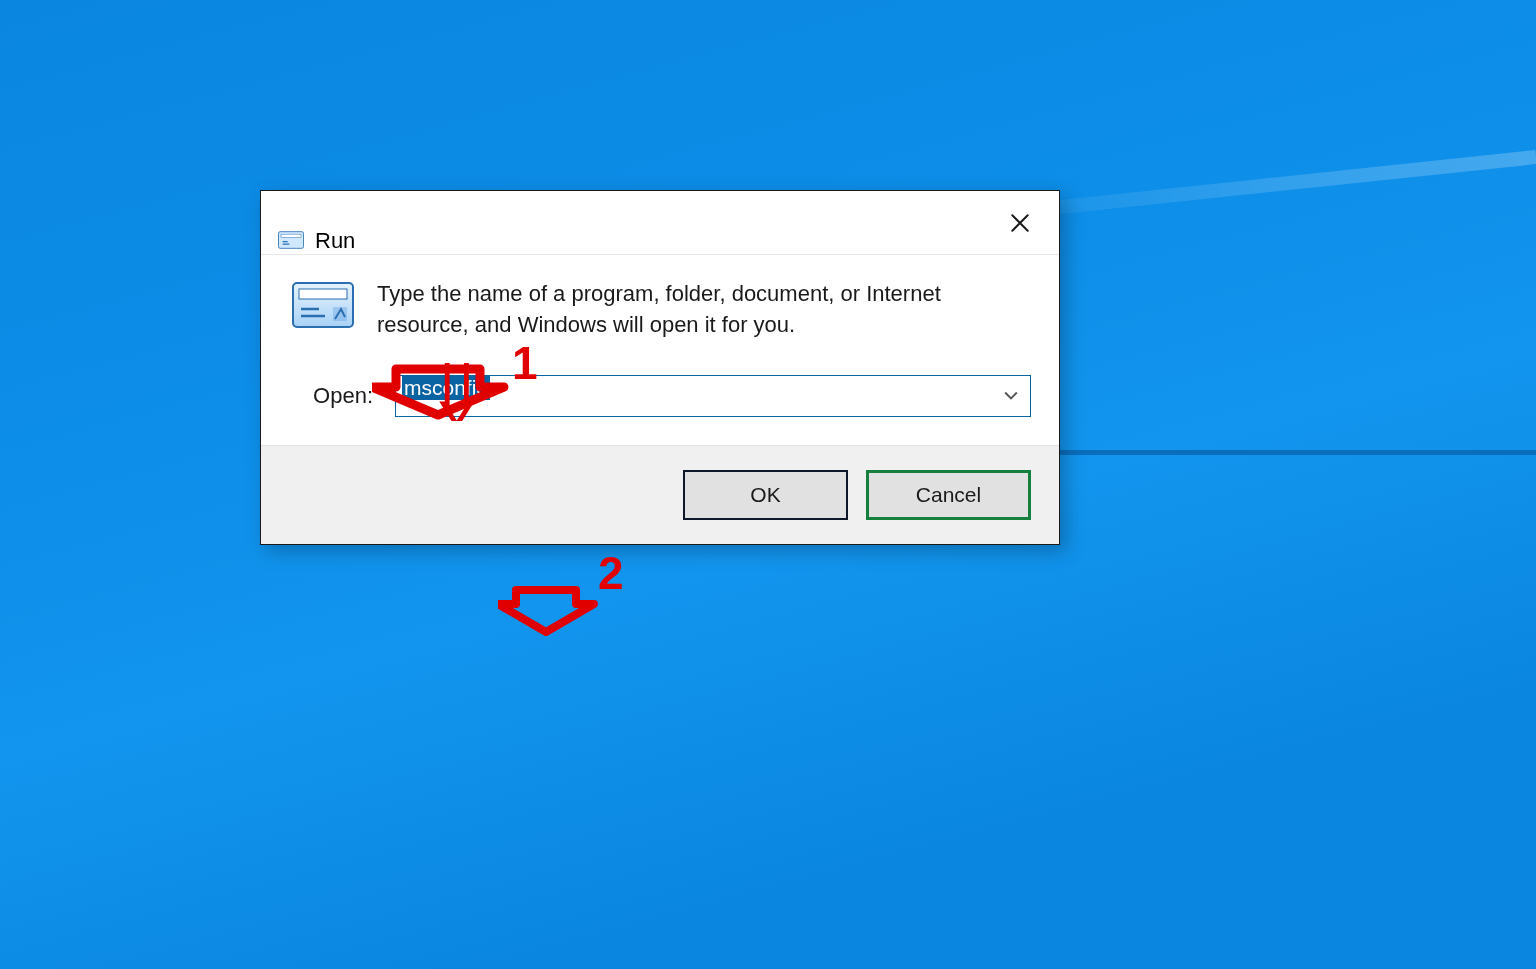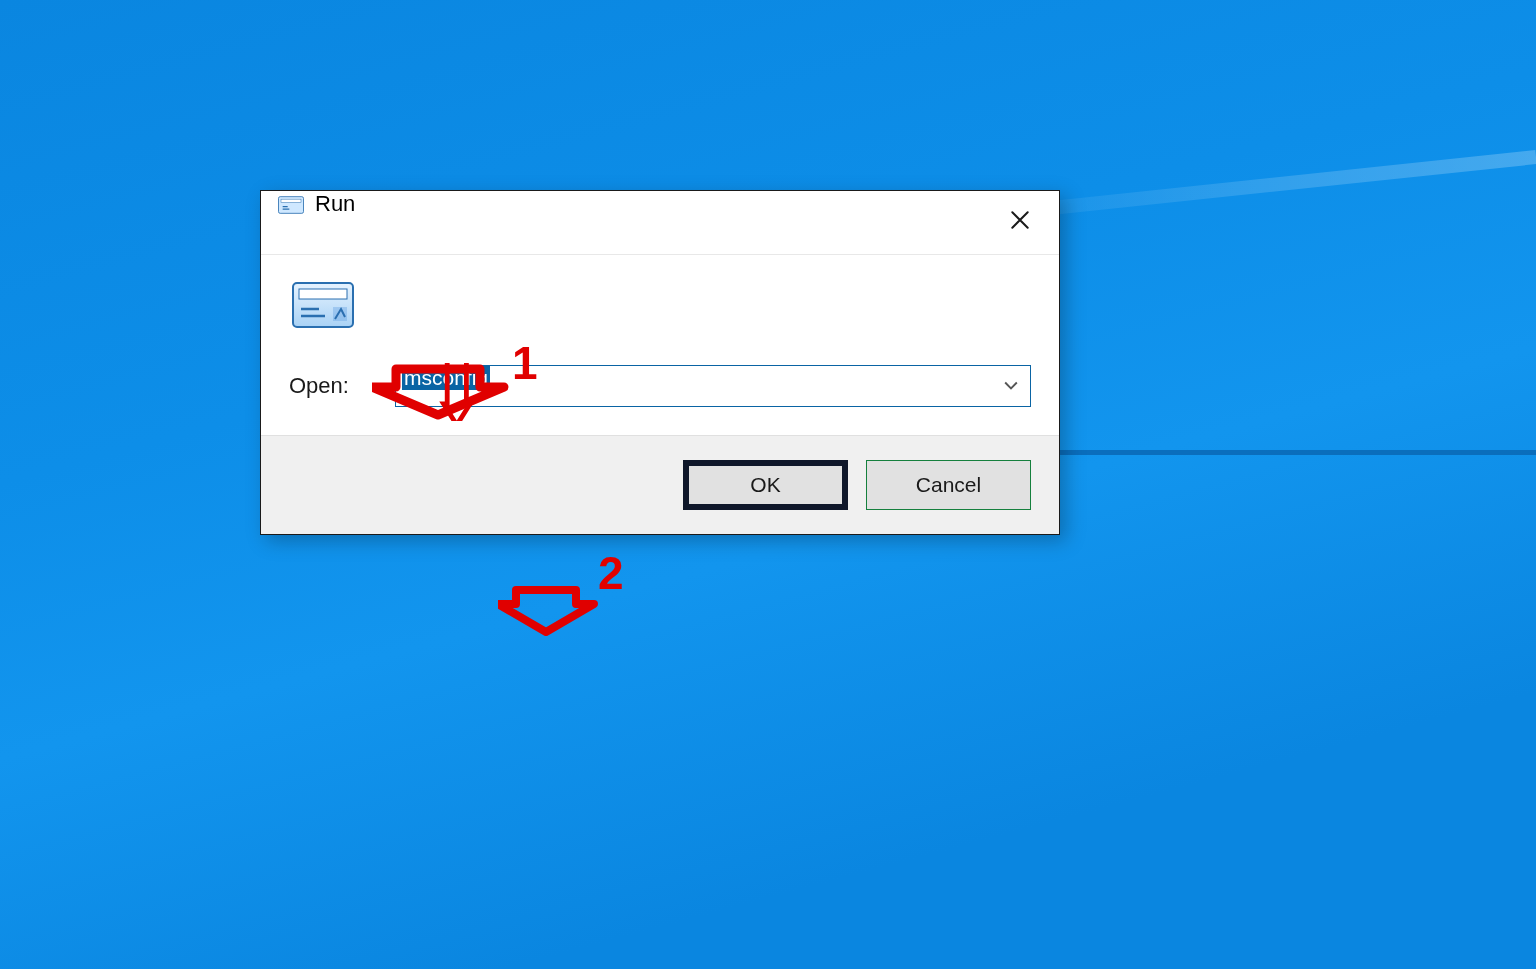--- a/index.html
+++ b/index.html
@@ -25,21 +25,21 @@
     
     .dialog {
       position: absolute;
       left: 260px; top: 190px;
       width: 800px;
       background: #ffffff;
       border: 1px solid #1a1a1a;
       box-shadow: 6px 6px 18px rgba(0,0,0,.25);
     }
     .titlebar {
-      display: flex; align-items: flex-start;
+      display: flex; align-items: flex-end;
       height: 64px;
       padding: 0 4px 0 16px;
       background: #ffffff;
       border-bottom: 1px solid #e8e8e8;
     }
     .titlebar .icon-slot {
       width: 28px; height: 28px; margin-right: 10px;
       display: flex; align-items: center; justify-content: center;
     }
     .titlebar .title { font-size: 22px; color: #000; }
@@ -52,21 +52,21 @@
 
     .content {
       padding: 24px 28px 28px 28px;
       background: #ffffff;
     }
     .desc-row { display: flex; align-items: flex-start; gap: 20px; margin-bottom: 34px; }
     .run-big-icon { width: 68px; height: 52px; flex: 0 0 68px; }
     .desc-text { font-size: 22px; color: #1a1a1a; line-height: 1.4; }
 
     .open-row { display: flex; align-items: center; gap: 22px; }
-    .open-label { font-size: 22px; color: #1a1a1a; width: 84px; text-align: left; }
+    .open-label { font-size: 22px; color: #1a1a1a; width: 84px; text-align: right; }
     .combo {
       flex: 1; height: 42px;
       border: 1px solid #0a64a4;
       display: flex; align-items: center;
       background: #ffffff;
       position: relative;
     }
     .combo-input {
       border: none; outline: none;
       height: 100%;
@@ -90,25 +90,25 @@
 
     .button-bar {
       background: #f0f0f0;
       padding: 24px 28px;
       border-top: 1px solid #e0e0e0;
       display: flex; justify-content: flex-end; gap: 18px;
     }
     .btn {
       min-width: 165px; height: 50px;
       background: #e1e1e1;
-      border: 1px solid #15803d;
+      border: 3px solid #15803d;
       font-size: 21px; color: #1a1a1a;
       display: flex; align-items: center; justify-content: center;
     }
-    .btn.default { border: 6px solid #0f172a; }
+    .btn.default { border: 2px solid #0f172a; }
 
     
     .anno { position: absolute; pointer-events: none; }
     .anno.arrow1 { left: 372px; top: 363px; }
     .anno.label1 { left: 512px; top: 336px; font: bold 46px Arial; color: #e00000; }
     .anno.arrow2 { left: 498px; top: 586px; }
     .anno.label2 { left: 598px; top: 546px; font: bold 46px Arial; color: #e00000; }
   </style>
 </head>
 <body>
@@ -149,20 +149,21 @@
                 <stop offset="1" stop-color="#a9d2f5"></stop>
             </linearGradient>
           </defs>
           <rect x="4" y="4" width="60" height="44" rx="4" fill="url(#g)" stroke="#2a6fb0" stroke-width="2"></rect>
           <rect x="10" y="10" width="48" height="10" fill="#ffffff" stroke="#2a6fb0" stroke-width="1"></rect>
           <path d="M12 30 L30 30 M12 37 L36 37" stroke="#2a6fb0" stroke-width="2.5"></path>
           <path d="M44 28 L58 28 L58 42 L44 42 Z" fill="#4a90d9" opacity=".3"></path>
           <path d="M46 40 L52 30 L56 38" stroke="#2a6fb0" stroke-width="2" fill="none"></path>
         </svg>
       </span>
+      <div class="desc-text">Type the name of a program, folder, document, or Internet resource, and Windows will open it for you.</div>
     </div>
 
     <div class="open-row">
       <span class="open-label">Open:</span>
       <div class="combo">
         <div class="combo-input">
           <span class="sel">msconfig</span>
         </div>
         <span class="combo-caret">
           <svg viewBox="0 0 12 8" width="14" height="10">

